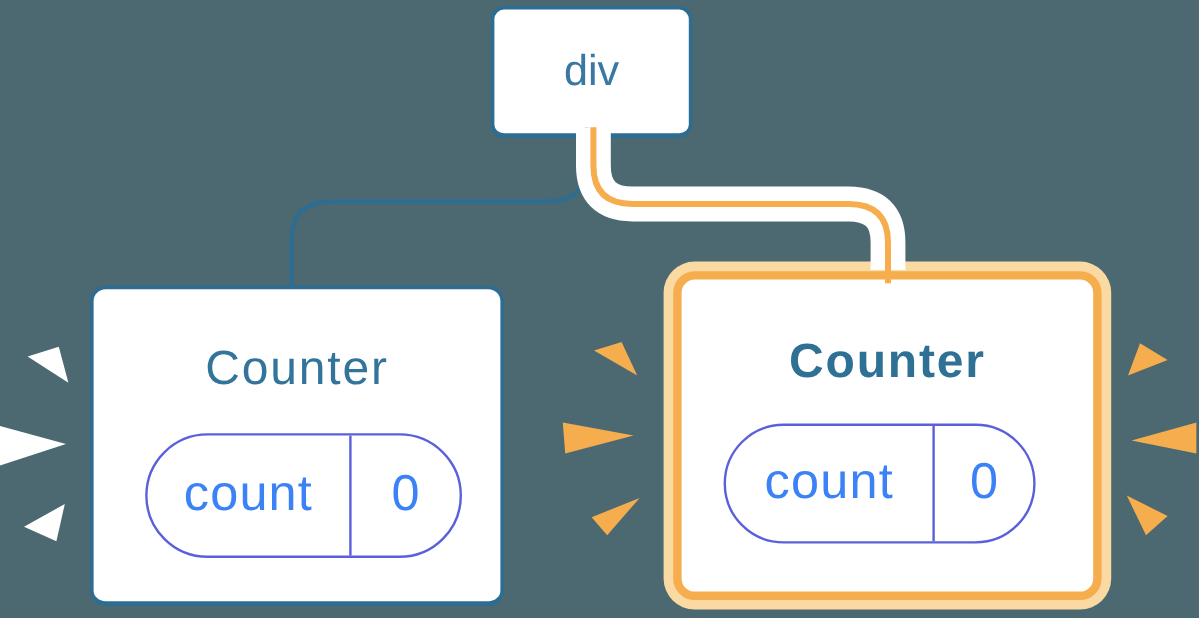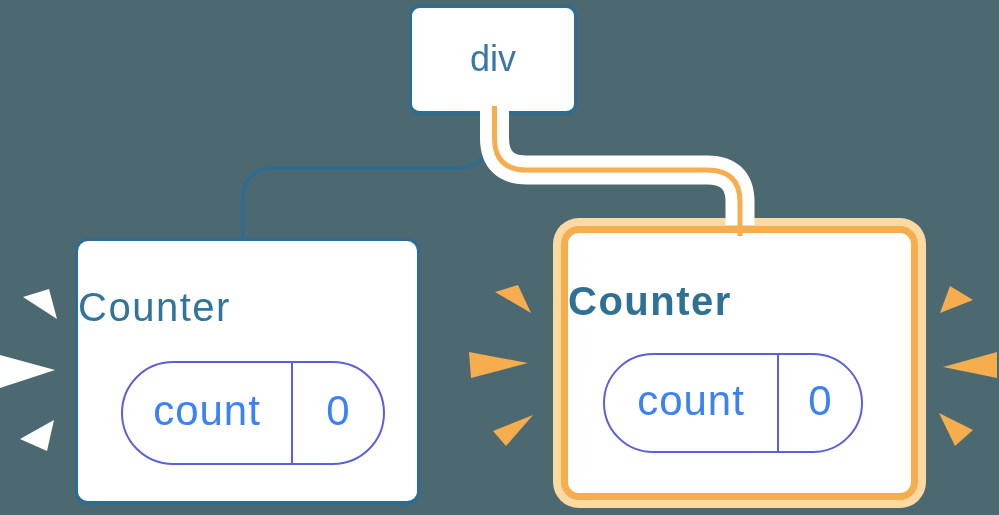--- a/index.html
+++ b/index.html
@@ -57,20 +57,21 @@
   .card.right {
     left: 561px; top: 226px;
     width: 357px; height: 274px;
     border: 7px solid #F5AD4E;
     box-shadow: 0 0 0 8px #FBD9A2;
     border-radius: 18px;
   }
   .card-title {
     position: absolute;
     left: 0; right: 0;
+    text-align: center;
     color: #33749B;
     font-size: 40px;
     letter-spacing: 1.5px;
     line-height: 1.2;
   }
   .card.left  .card-title { top: 42px; font-weight: 400; }
   .card.right .card-title { top: 44px; font-weight: 700; color: #2F7194; }
   
   .pill {
     position: absolute;

